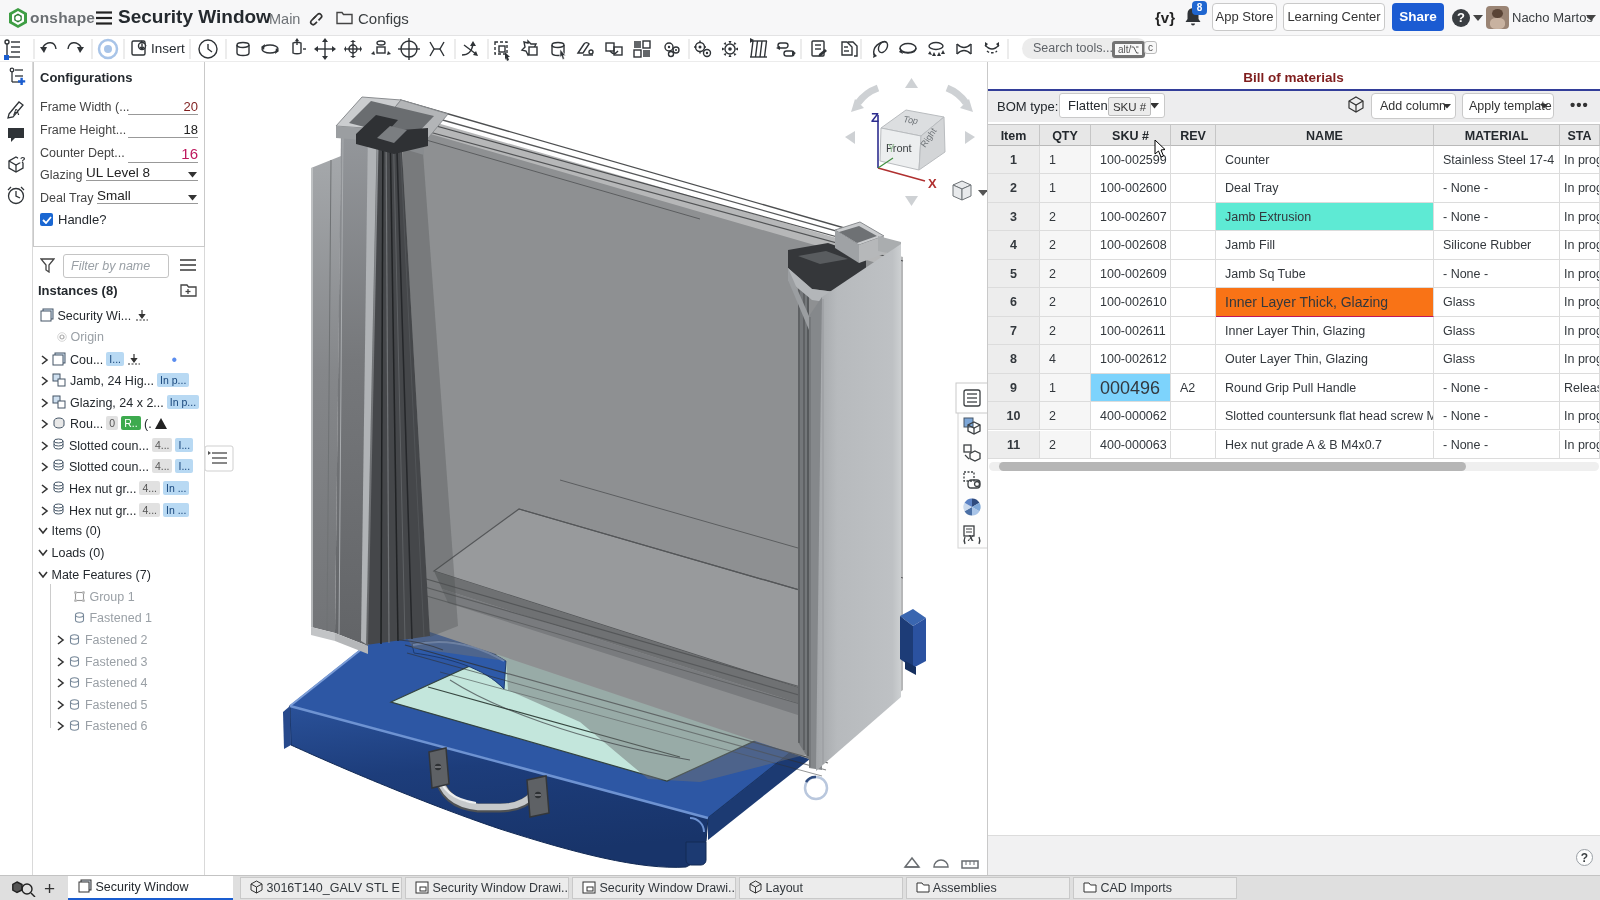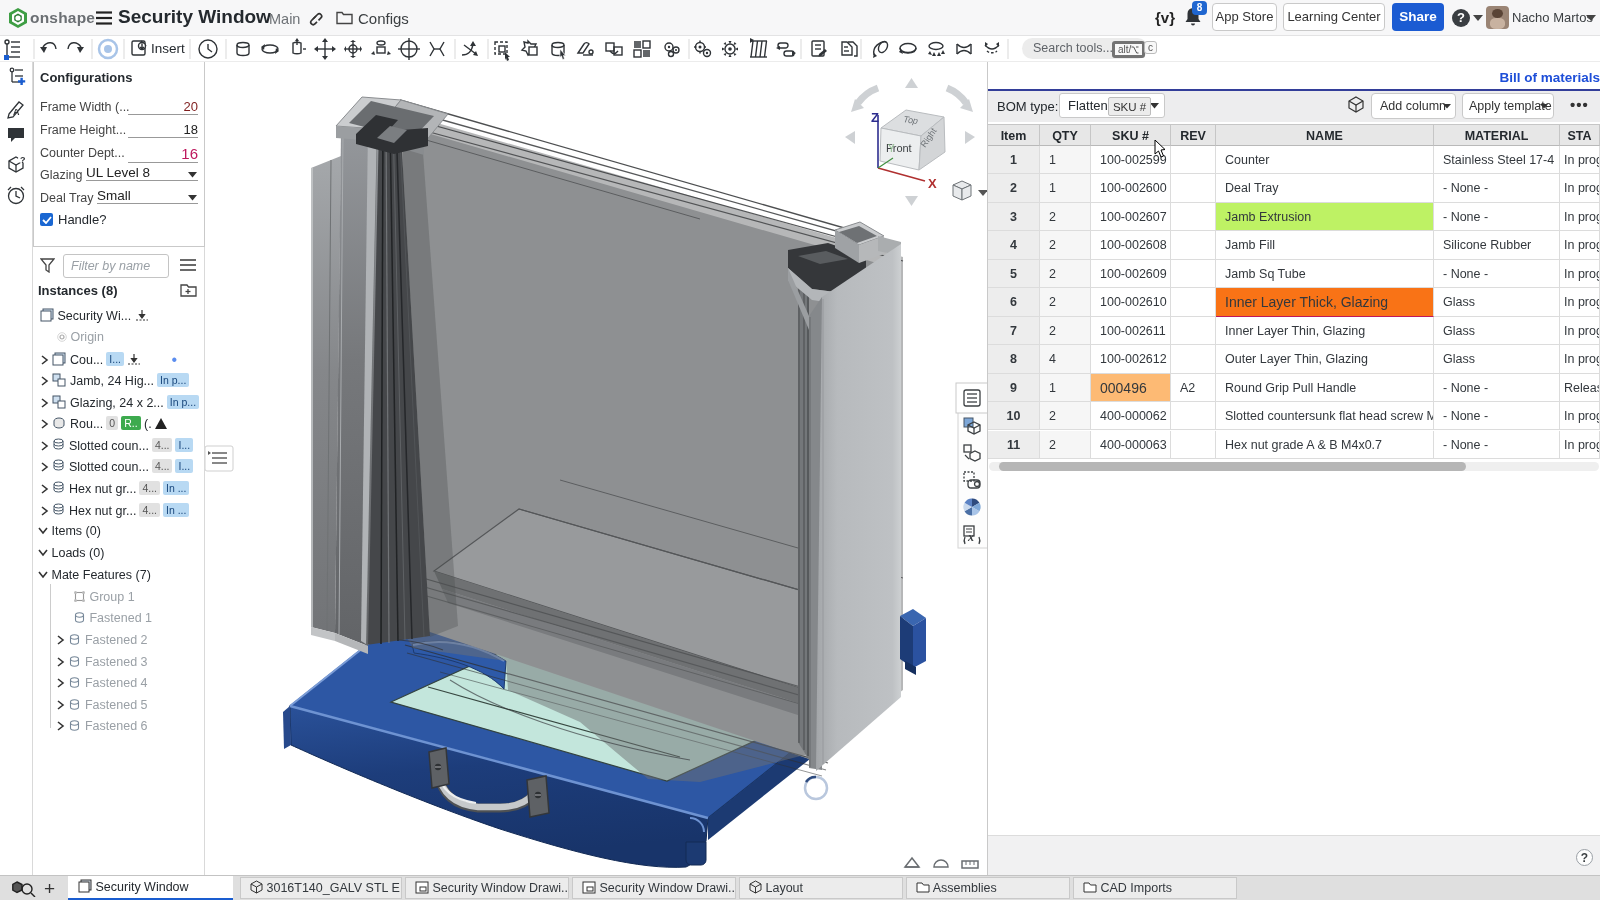--- a/index.html
+++ b/index.html
@@ -712,21 +712,21 @@
         <rect x="-8" y="-2" width="16" height="7" fill="none" stroke="#6a6e72" stroke-width="1.5"></rect>
         <line x1="-4" y1="-2" x2="-4" y2="2" stroke="#6a6e72"></line>
         <line x1="0" y1="-2" x2="0" y2="2" stroke="#6a6e72"></line>
         <line x1="4" y1="-2" x2="4" y2="2" stroke="#6a6e72"></line>
       </g>
     </svg>
 </div>
 
 <div id="rightpanel"></div>
 <div id="rpcontent">
-  <div class="abs" style="left:987px;top:70px;width:613px;text-align:right;font-size:13.5px;font-weight:bold;color:#1d4ed8">Bill of materials</div>
+  <div class="abs" style="left:987px;top:70px;width:613px;text-align:center;font-size:13.5px;font-weight:bold;color:#7f1d1d">Bill of materials</div>
   <div class="abs" style="left:988px;top:89px;width:612px;height:2px;background:#333e99"></div>
   <div class="abs" style="left:988px;top:91px;width:612px;height:31px;background:#ededee"></div>
   <div class="abs" style="left:997px;top:99px;font-size:13px;color:#24292e">BOM type:</div>
   <div class="abs" style="left:1059px;top:93px;width:106px;height:25px;border:1px solid #c9c9c9;border-radius:3px;background:#fff;font-size:13px;color:#24292e;line-height:23px;padding-left:8px">Flattened</div>
   <svg class="abs" style="left:1150px;top:102px" width="9" height="7" viewBox="0 0 9 7">
       <polygon points="0,1 9,1 4.5,6.5" fill="#333"></polygon>
     </svg>
   <div class="abs" style="left:1108px;top:97px;width:43px;height:19px;background:#ececec;border:1px solid #bdbdbd;border-radius:2px;font-size:11.5px;color:#333;text-align:center;line-height:18px">SKU #</div>
   <svg class="abs" style="left:1347px;top:96px" width="18" height="18" viewBox="0 0 18 18">
       <g fill="none" stroke="#333" stroke-width="1.2">
@@ -763,21 +763,21 @@
       <div class="abs" style="left:1040px;top:174.45px;width:51px;height:28.45px;background:#f6f6f6;border-right:1px solid #dcdcdc;border-bottom:1px solid #dcdcdc;font-size:12.5px;font-weight:normal;color:#33383d;text-align:left;line-height:28.45px;padding-left:9px;overflow:hidden;white-space:nowrap">1</div>
       <div class="abs" style="left:1091px;top:174.45px;width:80px;height:28.45px;background:#fff;border-right:1px solid #dcdcdc;border-bottom:1px solid #dcdcdc;font-size:12.5px;font-weight:normal;color:#33383d;text-align:left;line-height:28.45px;padding-left:9px;overflow:hidden;white-space:nowrap">100-002600</div>
       <div class="abs" style="left:1171px;top:174.45px;width:45px;height:28.45px;background:#fff;border-right:1px solid #dcdcdc;border-bottom:1px solid #dcdcdc;font-size:12.5px;font-weight:normal;color:#33383d;text-align:left;line-height:28.45px;padding-left:9px;overflow:hidden;white-space:nowrap"></div>
       <div class="abs" style="left:1216px;top:174.45px;width:218px;height:28.45px;background:#fff;border-right:1px solid #dcdcdc;border-bottom:1px solid #dcdcdc;font-size:12.5px;font-weight:normal;color:#33383d;text-align:left;line-height:28.45px;padding-left:9px;overflow:hidden;white-space:nowrap">Deal Tray</div>
       <div class="abs" style="left:1434px;top:174.45px;width:126px;height:28.45px;background:#fff;border-right:1px solid #dcdcdc;border-bottom:1px solid #dcdcdc;font-size:12.5px;font-weight:normal;color:#33383d;text-align:left;line-height:28.45px;padding-left:9px;overflow:hidden;white-space:nowrap">- None -</div>
       <div class="abs" style="left:1560px;top:174.45px;width:40px;height:28.45px;background:#fff;border-right:1px solid #dcdcdc;border-bottom:1px solid #dcdcdc;font-size:12.5px;font-weight:normal;color:#33383d;text-align:left;line-height:28.45px;padding-left:4px;overflow:hidden;white-space:nowrap">In prog</div>
       <div class="abs" style="left:988px;top:202.9px;width:52px;height:28.45px;background:#ededed;border-right:1px solid #dcdcdc;border-bottom:1px solid #dcdcdc;font-size:12.5px;font-weight:bold;color:#33383d;text-align:center;line-height:28.45px;overflow:hidden;white-space:nowrap">3</div>
       <div class="abs" style="left:1040px;top:202.9px;width:51px;height:28.45px;background:#f6f6f6;border-right:1px solid #dcdcdc;border-bottom:1px solid #dcdcdc;font-size:12.5px;font-weight:normal;color:#33383d;text-align:left;line-height:28.45px;padding-left:9px;overflow:hidden;white-space:nowrap">2</div>
       <div class="abs" style="left:1091px;top:202.9px;width:80px;height:28.45px;background:#fff;border-right:1px solid #dcdcdc;border-bottom:1px solid #dcdcdc;font-size:12.5px;font-weight:normal;color:#33383d;text-align:left;line-height:28.45px;padding-left:9px;overflow:hidden;white-space:nowrap">100-002607</div>
       <div class="abs" style="left:1171px;top:202.9px;width:45px;height:28.45px;background:#fff;border-right:1px solid #dcdcdc;border-bottom:1px solid #dcdcdc;font-size:12.5px;font-weight:normal;color:#33383d;text-align:left;line-height:28.45px;padding-left:9px;overflow:hidden;white-space:nowrap"></div>
-      <div class="abs" style="left:1216px;top:202.9px;width:218px;height:28.45px;background:#bef264;border-right:1px solid #dcdcdc;border-bottom:1px solid #dcdcdc;font-size:12.5px;font-weight:normal;color:#33383d;text-align:left;line-height:28.45px;padding-left:9px;overflow:hidden;white-space:nowrap">Jamb Extrusion</div>
+      <div class="abs" style="left:1216px;top:202.9px;width:218px;height:28.45px;background:#5eead4;border-right:1px solid #dcdcdc;border-bottom:1px solid #dcdcdc;font-size:12.5px;font-weight:normal;color:#33383d;text-align:left;line-height:28.45px;padding-left:9px;overflow:hidden;white-space:nowrap">Jamb Extrusion</div>
       <div class="abs" style="left:1434px;top:202.9px;width:126px;height:28.45px;background:#fff;border-right:1px solid #dcdcdc;border-bottom:1px solid #dcdcdc;font-size:12.5px;font-weight:normal;color:#33383d;text-align:left;line-height:28.45px;padding-left:9px;overflow:hidden;white-space:nowrap">- None -</div>
       <div class="abs" style="left:1560px;top:202.9px;width:40px;height:28.45px;background:#fff;border-right:1px solid #dcdcdc;border-bottom:1px solid #dcdcdc;font-size:12.5px;font-weight:normal;color:#33383d;text-align:left;line-height:28.45px;padding-left:4px;overflow:hidden;white-space:nowrap">In prog</div>
       <div class="abs" style="left:988px;top:231.35px;width:52px;height:28.45px;background:#ededed;border-right:1px solid #dcdcdc;border-bottom:1px solid #dcdcdc;font-size:12.5px;font-weight:bold;color:#33383d;text-align:center;line-height:28.45px;overflow:hidden;white-space:nowrap">4</div>
       <div class="abs" style="left:1040px;top:231.35px;width:51px;height:28.45px;background:#f6f6f6;border-right:1px solid #dcdcdc;border-bottom:1px solid #dcdcdc;font-size:12.5px;font-weight:normal;color:#33383d;text-align:left;line-height:28.45px;padding-left:9px;overflow:hidden;white-space:nowrap">2</div>
       <div class="abs" style="left:1091px;top:231.35px;width:80px;height:28.45px;background:#fff;border-right:1px solid #dcdcdc;border-bottom:1px solid #dcdcdc;font-size:12.5px;font-weight:normal;color:#33383d;text-align:left;line-height:28.45px;padding-left:9px;overflow:hidden;white-space:nowrap">100-002608</div>
       <div class="abs" style="left:1171px;top:231.35px;width:45px;height:28.45px;background:#fff;border-right:1px solid #dcdcdc;border-bottom:1px solid #dcdcdc;font-size:12.5px;font-weight:normal;color:#33383d;text-align:left;line-height:28.45px;padding-left:9px;overflow:hidden;white-space:nowrap"></div>
       <div class="abs" style="left:1216px;top:231.35px;width:218px;height:28.45px;background:#fff;border-right:1px solid #dcdcdc;border-bottom:1px solid #dcdcdc;font-size:12.5px;font-weight:normal;color:#33383d;text-align:left;line-height:28.45px;padding-left:9px;overflow:hidden;white-space:nowrap">Jamb Fill</div>
       <div class="abs" style="left:1434px;top:231.35px;width:126px;height:28.45px;background:#fff;border-right:1px solid #dcdcdc;border-bottom:1px solid #dcdcdc;font-size:12.5px;font-weight:normal;color:#33383d;text-align:left;line-height:28.45px;padding-left:9px;overflow:hidden;white-space:nowrap">Silicone Rubber</div>
       <div class="abs" style="left:1560px;top:231.35px;width:40px;height:28.45px;background:#fff;border-right:1px solid #dcdcdc;border-bottom:1px solid #dcdcdc;font-size:12.5px;font-weight:normal;color:#33383d;text-align:left;line-height:28.45px;padding-left:4px;overflow:hidden;white-space:nowrap">In prog</div>
       <div class="abs" style="left:988px;top:259.8px;width:52px;height:28.45px;background:#ededed;border-right:1px solid #dcdcdc;border-bottom:1px solid #dcdcdc;font-size:12.5px;font-weight:bold;color:#33383d;text-align:center;line-height:28.45px;overflow:hidden;white-space:nowrap">5</div>
@@ -803,21 +803,21 @@
       <div class="abs" style="left:1560px;top:316.7px;width:40px;height:28.45px;background:#fff;border-right:1px solid #dcdcdc;border-bottom:1px solid #dcdcdc;font-size:12.5px;font-weight:normal;color:#33383d;text-align:left;line-height:28.45px;padding-left:4px;overflow:hidden;white-space:nowrap">In prog</div>
       <div class="abs" style="left:988px;top:345.15px;width:52px;height:28.45px;background:#ededed;border-right:1px solid #dcdcdc;border-bottom:1px solid #dcdcdc;font-size:12.5px;font-weight:bold;color:#33383d;text-align:center;line-height:28.45px;overflow:hidden;white-space:nowrap">8</div>
       <div class="abs" style="left:1040px;top:345.15px;width:51px;height:28.45px;background:#f6f6f6;border-right:1px solid #dcdcdc;border-bottom:1px solid #dcdcdc;font-size:12.5px;font-weight:normal;color:#33383d;text-align:left;line-height:28.45px;padding-left:9px;overflow:hidden;white-space:nowrap">4</div>
       <div class="abs" style="left:1091px;top:345.15px;width:80px;height:28.45px;background:#fff;border-right:1px solid #dcdcdc;border-bottom:1px solid #dcdcdc;font-size:12.5px;font-weight:normal;color:#33383d;text-align:left;line-height:28.45px;padding-left:9px;overflow:hidden;white-space:nowrap">100-002612</div>
       <div class="abs" style="left:1171px;top:345.15px;width:45px;height:28.45px;background:#fff;border-right:1px solid #dcdcdc;border-bottom:1px solid #dcdcdc;font-size:12.5px;font-weight:normal;color:#33383d;text-align:left;line-height:28.45px;padding-left:9px;overflow:hidden;white-space:nowrap"></div>
       <div class="abs" style="left:1216px;top:345.15px;width:218px;height:28.45px;background:#fff;border-right:1px solid #dcdcdc;border-bottom:1px solid #dcdcdc;font-size:12.5px;font-weight:normal;color:#33383d;text-align:left;line-height:28.45px;padding-left:9px;overflow:hidden;white-space:nowrap">Outer Layer Thin, Glazing</div>
       <div class="abs" style="left:1434px;top:345.15px;width:126px;height:28.45px;background:#fff;border-right:1px solid #dcdcdc;border-bottom:1px solid #dcdcdc;font-size:12.5px;font-weight:normal;color:#33383d;text-align:left;line-height:28.45px;padding-left:9px;overflow:hidden;white-space:nowrap">Glass</div>
       <div class="abs" style="left:1560px;top:345.15px;width:40px;height:28.45px;background:#fff;border-right:1px solid #dcdcdc;border-bottom:1px solid #dcdcdc;font-size:12.5px;font-weight:normal;color:#33383d;text-align:left;line-height:28.45px;padding-left:4px;overflow:hidden;white-space:nowrap">In prog</div>
       <div class="abs" style="left:988px;top:373.6px;width:52px;height:28.45px;background:#ededed;border-right:1px solid #dcdcdc;border-bottom:1px solid #dcdcdc;font-size:12.5px;font-weight:bold;color:#33383d;text-align:center;line-height:28.45px;overflow:hidden;white-space:nowrap">9</div>
       <div class="abs" style="left:1040px;top:373.6px;width:51px;height:28.45px;background:#f6f6f6;border-right:1px solid #dcdcdc;border-bottom:1px solid #dcdcdc;font-size:12.5px;font-weight:normal;color:#33383d;text-align:left;line-height:28.45px;padding-left:9px;overflow:hidden;white-space:nowrap">1</div>
-      <div class="abs" style="left:1091px;top:373.6px;width:80px;height:28.45px;background:#fdba74;border-right:1px solid #dcdcdc;border-bottom:1px solid #dcdcdc;font-size:14px;font-weight:normal;color:#33383d;text-align:left;line-height:28.45px;padding-left:9px;overflow:hidden;white-space:nowrap">000496</div>
+      <div class="abs" style="left:1091px;top:373.6px;width:80px;height:28.45px;background:#7dd3fc;border-right:1px solid #dcdcdc;border-bottom:1px solid #dcdcdc;font-size:18px;font-weight:normal;color:#33383d;text-align:left;line-height:28.45px;padding-left:9px;overflow:hidden;white-space:nowrap">000496</div>
       <div class="abs" style="left:1171px;top:373.6px;width:45px;height:28.45px;background:#fff;border-right:1px solid #dcdcdc;border-bottom:1px solid #dcdcdc;font-size:12.5px;font-weight:normal;color:#33383d;text-align:left;line-height:28.45px;padding-left:9px;overflow:hidden;white-space:nowrap">A2</div>
       <div class="abs" style="left:1216px;top:373.6px;width:218px;height:28.45px;background:#fff;border-right:1px solid #dcdcdc;border-bottom:1px solid #dcdcdc;font-size:12.5px;font-weight:normal;color:#33383d;text-align:left;line-height:28.45px;padding-left:9px;overflow:hidden;white-space:nowrap">Round Grip Pull Handle</div>
       <div class="abs" style="left:1434px;top:373.6px;width:126px;height:28.45px;background:#fff;border-right:1px solid #dcdcdc;border-bottom:1px solid #dcdcdc;font-size:12.5px;font-weight:normal;color:#33383d;text-align:left;line-height:28.45px;padding-left:9px;overflow:hidden;white-space:nowrap">- None -</div>
       <div class="abs" style="left:1560px;top:373.6px;width:40px;height:28.45px;background:#fff;border-right:1px solid #dcdcdc;border-bottom:1px solid #dcdcdc;font-size:12.5px;font-weight:normal;color:#33383d;text-align:left;line-height:28.45px;padding-left:4px;overflow:hidden;white-space:nowrap">Releas</div>
       <div class="abs" style="left:988px;top:402.05px;width:52px;height:28.45px;background:#ededed;border-right:1px solid #dcdcdc;border-bottom:1px solid #dcdcdc;font-size:12.5px;font-weight:bold;color:#33383d;text-align:center;line-height:28.45px;overflow:hidden;white-space:nowrap">10</div>
       <div class="abs" style="left:1040px;top:402.05px;width:51px;height:28.45px;background:#f6f6f6;border-right:1px solid #dcdcdc;border-bottom:1px solid #dcdcdc;font-size:12.5px;font-weight:normal;color:#33383d;text-align:left;line-height:28.45px;padding-left:9px;overflow:hidden;white-space:nowrap">2</div>
       <div class="abs" style="left:1091px;top:402.05px;width:80px;height:28.45px;background:#fff;border-right:1px solid #dcdcdc;border-bottom:1px solid #dcdcdc;font-size:12.5px;font-weight:normal;color:#33383d;text-align:left;line-height:28.45px;padding-left:9px;overflow:hidden;white-space:nowrap">400-000062</div>
       <div class="abs" style="left:1171px;top:402.05px;width:45px;height:28.45px;background:#fff;border-right:1px solid #dcdcdc;border-bottom:1px solid #dcdcdc;font-size:12.5px;font-weight:normal;color:#33383d;text-align:left;line-height:28.45px;padding-left:9px;overflow:hidden;white-space:nowrap"></div>
       <div class="abs" style="left:1216px;top:402.05px;width:218px;height:28.45px;background:#fff;border-right:1px solid #dcdcdc;border-bottom:1px solid #dcdcdc;font-size:12.5px;font-weight:normal;color:#33383d;text-align:left;line-height:28.45px;padding-left:9px;overflow:hidden;white-space:nowrap">Slotted countersunk flat head screw M4...</div>
       <div class="abs" style="left:1434px;top:402.05px;width:126px;height:28.45px;background:#fff;border-right:1px solid #dcdcdc;border-bottom:1px solid #dcdcdc;font-size:12.5px;font-weight:normal;color:#33383d;text-align:left;line-height:28.45px;padding-left:9px;overflow:hidden;white-space:nowrap">- None -</div>

